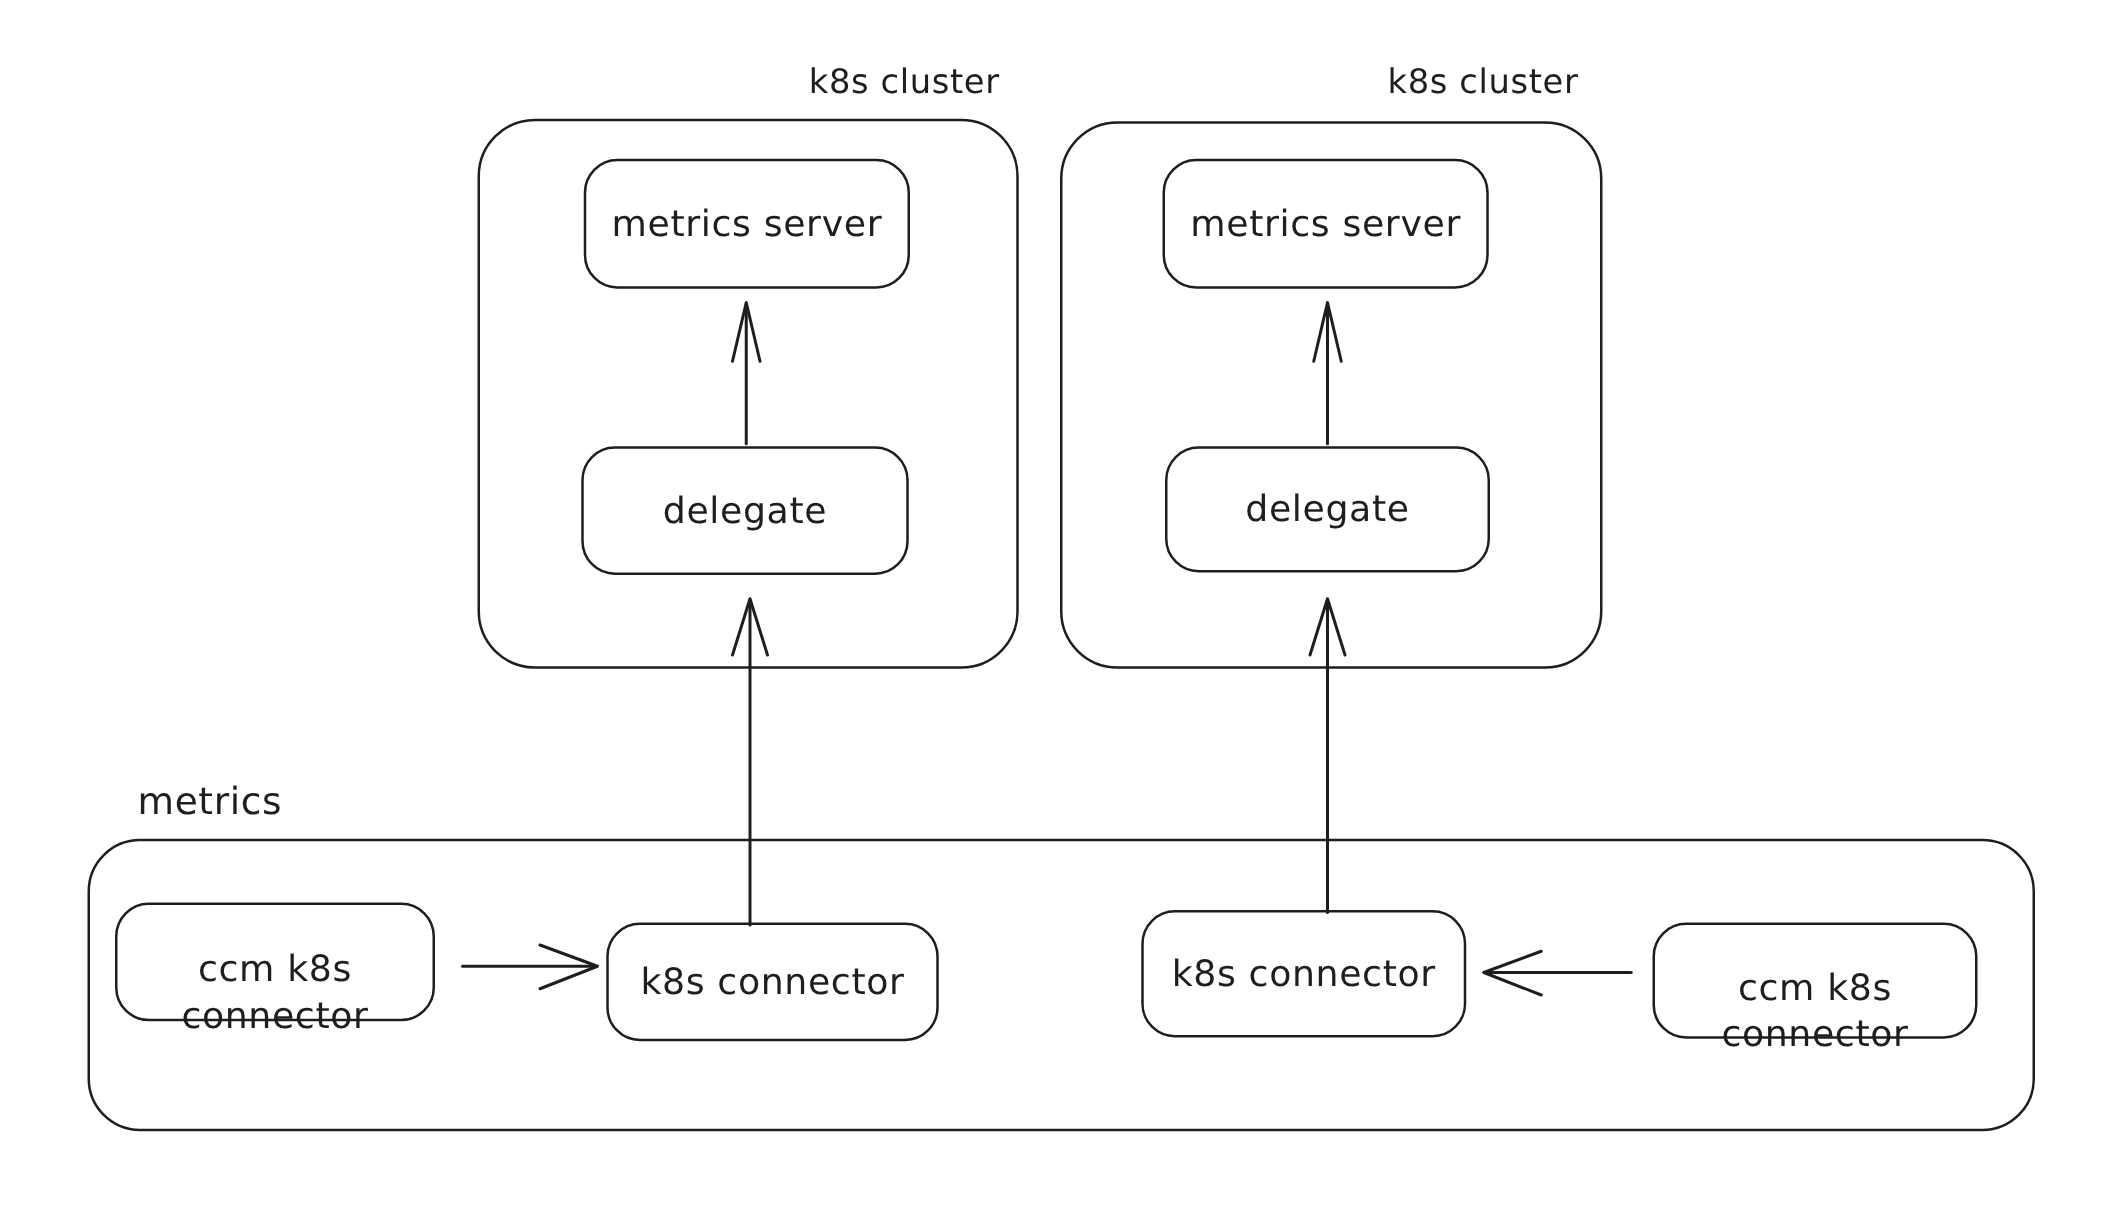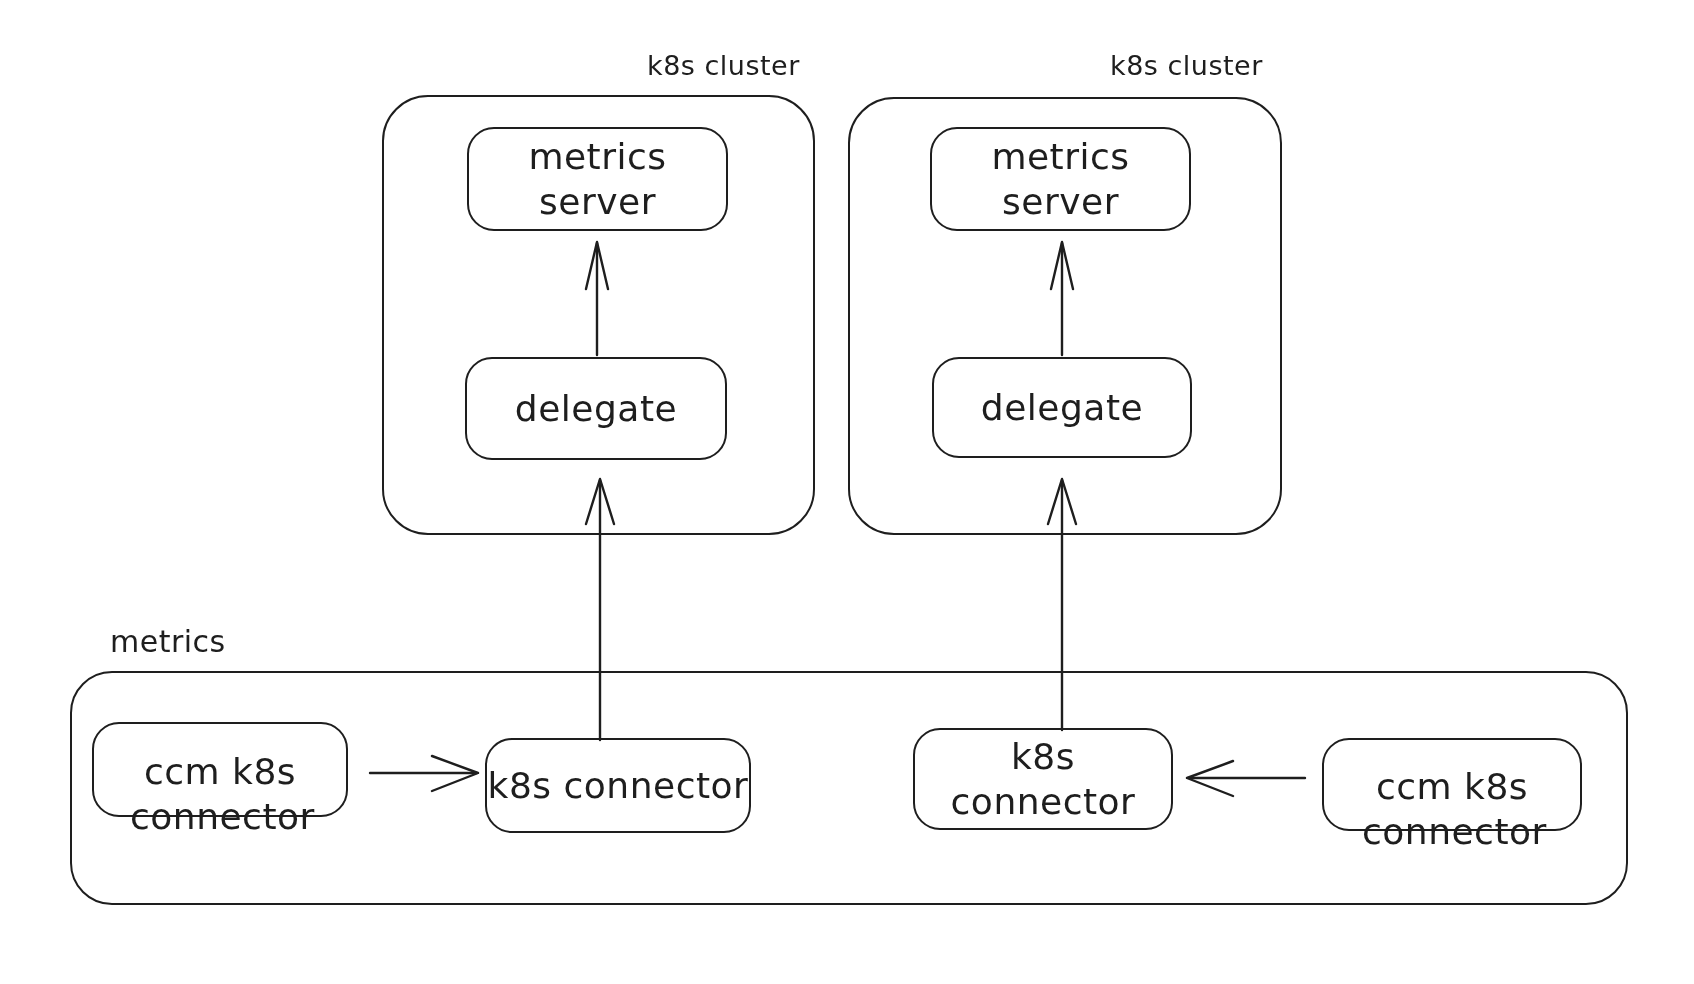--- a/index.html
+++ b/index.html
@@ -29,21 +29,21 @@
   }
   .harness-box {
     border-radius: 42px;
   }
   .node {
     border-radius: 27px;
     display: flex;
     align-items: center;
     justify-content: center;
     text-align: center;
-    font-size: 36px;
+    font-size: 29px;
     letter-spacing: 0.5px;
     line-height: 1.25;
   }
   .node .wrap-narrow {
     display: inline-block;
     max-width: 180px;
     margin-top: 48px;
   }
   .floating-label {
     position: absolute;

